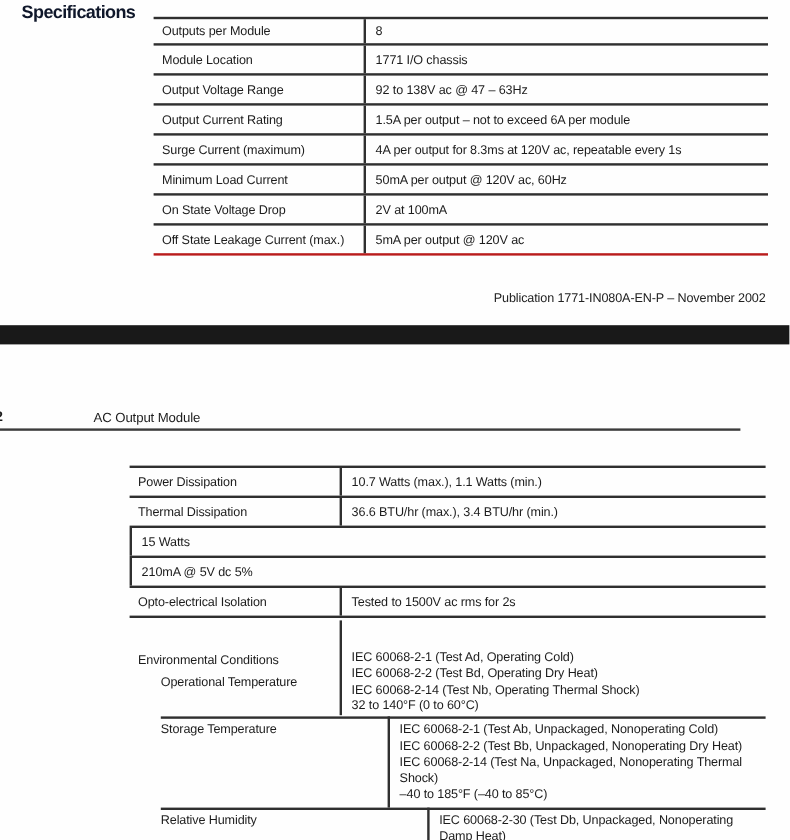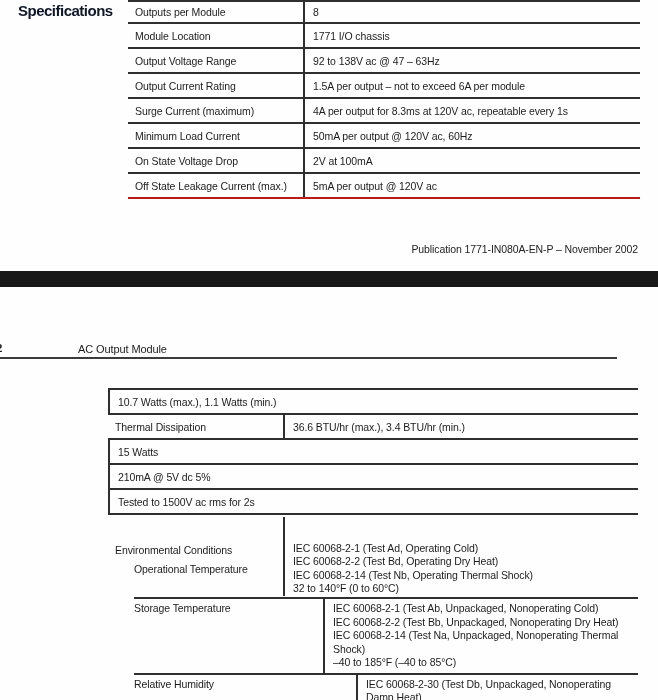--- a/index.html
+++ b/index.html
@@ -13,21 +13,21 @@
   }
   .abs { position: absolute; }
 
   
   #spec-heading {
     left: 18px; top: 2px;
     font-size: 15px; font-weight: bold; letter-spacing: -0.5px;
     color: #0f172a;
   }
   #table1 {
-    left: 128px; top: 0; width: 512px;
+    left: 128px; top: 14px; width: 512px;
     border-top: 2px solid #2f2f2f;
   }
   .t-row { display: flex; border-bottom: 2px solid #2f2f2f; }
   #table1 .t-row { height: 25px; }
   #table1 .t-row:first-child { height: 22px; }
   #table1 .t-row:last-child { border-bottom: 2px solid #b91c1c; }
   .cell { font-size: 10.5px; letter-spacing: -0.1px; }
   .t-label {
     width: 175px; flex: none; padding-left: 7px;
     display: flex; align-items: center;
@@ -119,33 +119,35 @@
 <div class="abs" id="pub-footer">Publication 1771-IN080A-EN-P – November 2002</div>
 
 <div class="abs" id="divider-bar"></div>
 
 <div class="abs" id="page2-number">2</div>
 <div class="abs" id="page2-title">AC Output Module</div>
 <div class="abs" id="header-rule"></div>
 
 <div class="abs" id="table2">
     <div class="t-row">
+      <div class="cell t-label">Power Dissipation</div>
       <div class="cell t-value">10.7 Watts (max.), 1.1 Watts (min.)</div>
     </div>
     <div class="t-row">
       <div class="cell t-label">Thermal Dissipation</div>
       <div class="cell t-value">36.6 BTU/hr (max.), 3.4 BTU/hr (min.)</div>
     </div>
     <div class="t-row">
       <div class="cell t-value">15 Watts</div>
     </div>
     <div class="t-row">
       <div class="cell t-value">210mA @ 5V dc 5%</div>
     </div>
     <div class="t-row">
+      <div class="cell t-label">Opto-electrical Isolation</div>
       <div class="cell t-value">Tested to 1500V ac rms for 2s</div>
     </div>
     <div class="env-group">
       <div class="env-label-col">
         <div class="env-title">Environmental Conditions</div>
         <div class="env-sub-label">Operational Temperature</div>
       </div>
       <div class="env-value-col v-lines">
         <div class="v-line">IEC 60068-2-1 (Test Ad, Operating Cold)</div>
         <div class="v-line">IEC 60068-2-2 (Test Bd, Operating Dry Heat)</div>

